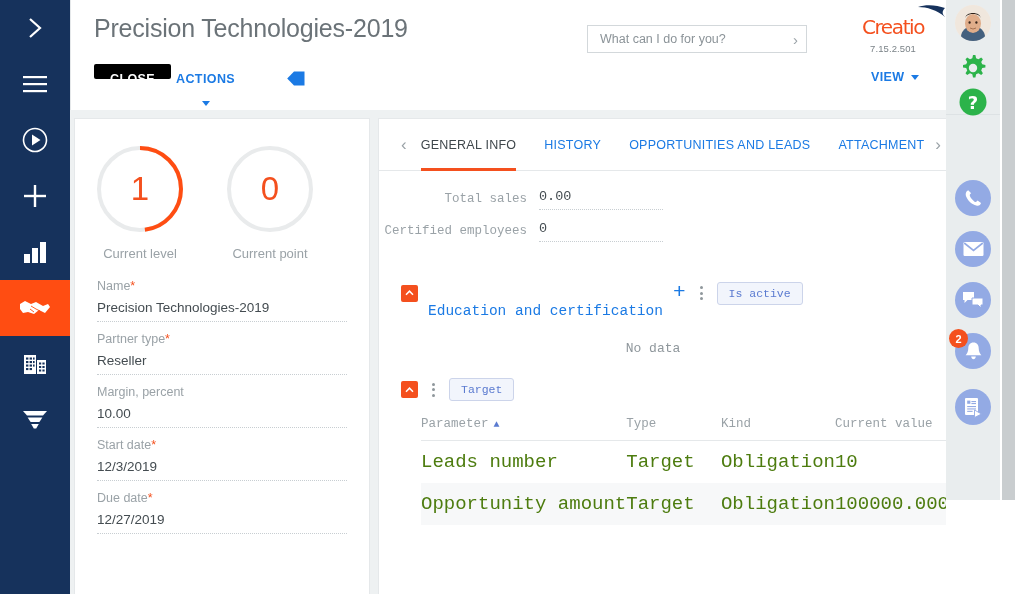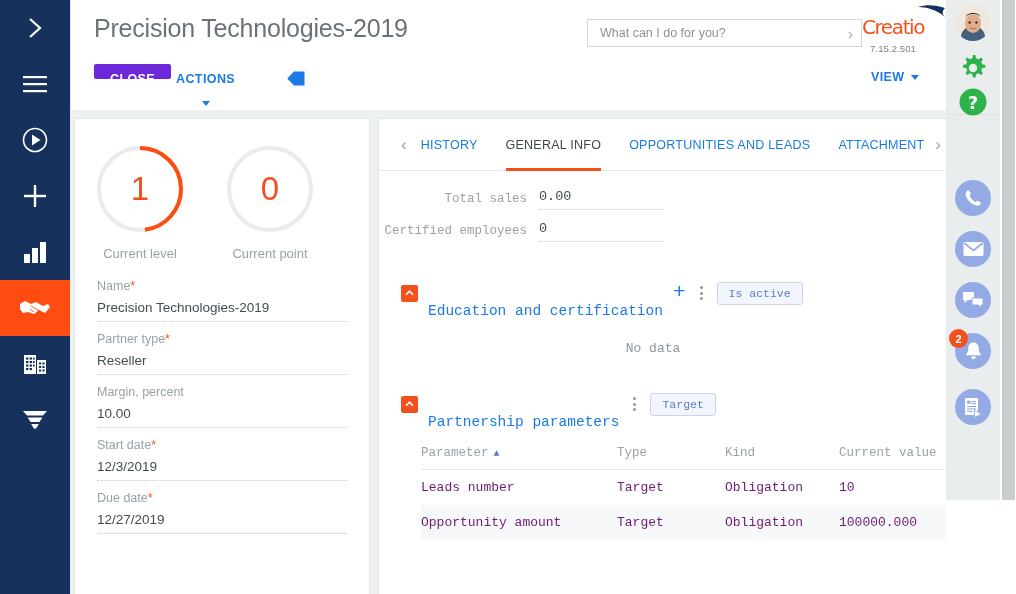--- a/index.html
+++ b/index.html
@@ -29,39 +29,39 @@
     position: absolute; left: 70px; top: 0; width: 876px; height: 110px;
     background: #fff; border-left: 1px solid #e5e8ea;
   }
   .page-title {
     position: absolute; left: 23px; top: 14px;
     font-size: 25px; color: #6b7378; font-weight: 400; letter-spacing: -0.2px;
     white-space: nowrap;
   }
   .btn-close {
     position: absolute; left: 23px; top: 64px;
-    background: #6d28d9; color: #fff; border: none;
+    background: #000000; color: #fff; border: none;
     font-size: 12.5px; font-weight: 700; letter-spacing: 0.4px;
     padding: 0 16px; height: 15px; line-height: 31px; border-radius: 2px;
     cursor: pointer; font-family: "Liberation Sans", sans-serif;
   }
   .btn-actions {
     position: absolute; left: 105px; top: 64px; height: 31px; line-height: 31px;
     color: #1b7ae4; font-size: 12.5px; font-weight: 700; letter-spacing: 0.4px;
     cursor: pointer; display: flex; align-items: center; gap: 6px; flex-direction: column;
   }
   .caret-down {
     width: 0; height: 0; border-left: 4.5px solid transparent;
     border-right: 4.5px solid transparent; border-top: 5.5px solid #1b7ae4;
     display: inline-block;
   }
   .tag-icon { position: absolute; left: 215px; top: 70px; cursor: pointer; }
 
   .search-box {
-    position: absolute; left: 516px; top: 19px; width: 275px; height: 28px;
+    position: absolute; left: 516px; top: 25px; width: 220px; height: 28px;
     border: 1px solid #d3d8db; background: #fff;
     display: flex; align-items: center; padding: 0 8px 0 10px;
   }
   .search-box input {
     flex: 1; border: none; outline: none; font-size: 12.5px; color: #8b9398;
     font-family: "Liberation Sans", sans-serif; background: transparent;
   }
   .search-box input::placeholder { color: #8b9398; }
   .search-chevron { color: #9aa2a7; font-size: 15px; line-height: 1; padding-left: 4px; }
 
@@ -157,21 +157,21 @@
   }
   .no-data { text-align: center; font-size: 13px; color: #8f979c; padding: 22px 0 0 0; margin-left: -20px; }
 
   
   .ptable { width: 528px; margin: 16px 0 0 42px; border-collapse: collapse; }
   .ptable th {
     text-align: left; font-size: 12.5px; color: #9aa2a7; font-weight: 400;
     padding: 0 0 9px 0; border-bottom: 1px solid #e5e8ea; white-space: nowrap;
   }
   .ptable td {
-    font-size: 13px; color: #701a75; padding: 10px 0; white-space: nowrap;
+    font-size: 19px; color: #4d7c0f; padding: 10px 0; white-space: nowrap;
   }
   .ptable tr.alt td { background: #f7f8f9; margin-left: 20px; }
   .sort-caret { display: inline-block; margin-left: 5px; color: #5b7bd0; font-size: 10px; }
 
   
   .right-rail {
     position: absolute; left: 946px; top: 0; width: 54px; height: 500px;
     background: #e9edee;
   }
   .rail-sep { position: absolute; left: 0; top: 114px; width: 54px; height: 1px; background: #dde2e4; }
@@ -366,22 +366,22 @@
       </div>
 
 
     </div>
   </div>
 
   <div class="right-card">
 
     <div class="tabs">
       <span class="tab-arrow left">‹</span>
+      <div class="tab active">GENERAL INFO</div>
       <div class="tab">HISTORY</div>
-      <div class="tab active">GENERAL INFO</div>
       <div class="tab">OPPORTUNITIES AND LEADS</div>
       <div class="tab clipped">ATTACHMENTS</div>
       <span class="tab-arrow right">›</span>
     </div>
 
     <div class="rc-body">
 
       <div class="kv-row">
         <div class="kv-label">Total sales</div>
         <div class="kv-value">0.00</div>
@@ -408,21 +408,20 @@
         <div class="chip">Is active</div>
       </div>
       <div class="no-data">No data</div>
 
       <div class="section-head" style="padding-top:22px;">
         <div class="collapse-btn">
           <svg width="9" height="6" viewBox="0 0 9 6">
               <path d="M1 4.8 L4.5 1.2 L8 4.8" fill="none" stroke="#fff" stroke-width="1.5"></path>
             </svg>
         </div>
-        <div class="section-title">Partnership parameters</div>
         <div class="kebab">
             <i></i>
             <i></i>
             <i></i>
           </div>
         <div class="chip">Target</div>
       </div>
 
       <table class="ptable">
         <thead>

